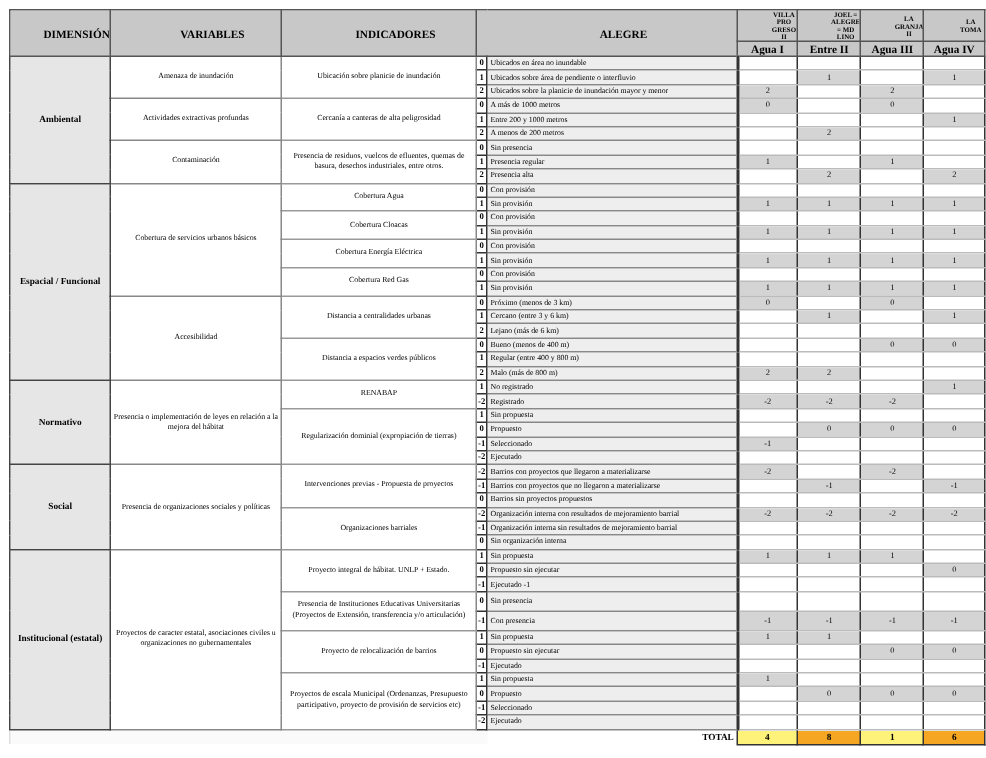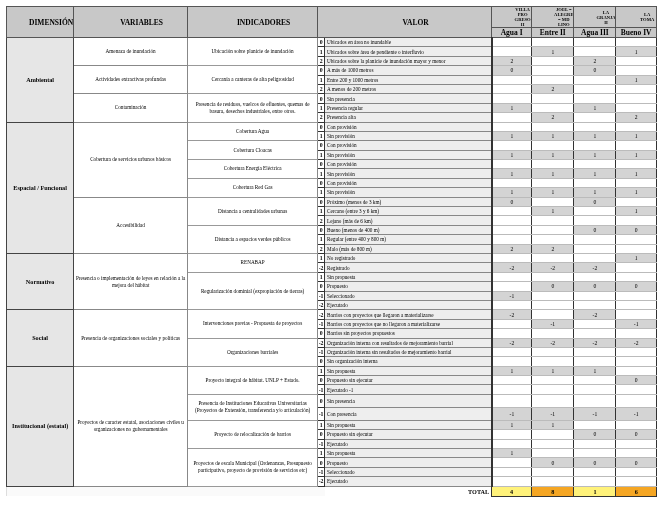--- a/index.html
+++ b/index.html
@@ -37,31 +37,31 @@
     <col style="width:40px">
         <col style="width:40px">
         <col style="width:40px">
         <col style="width:41px">
   </colgroup>
   <thead>
     <tr style="height:20px">
       <th class="hdr" rowspan="2">DIMENSIÓN</th>
       <th class="hdr" rowspan="2">VARIABLES</th>
       <th class="hdr" rowspan="2">INDICADORES</th>
-      <th class="hdr" rowspan="2" colspan="2">VALOR</th>
+      <th class="hdr" rowspan="2" colspan="2">ALEGRE</th>
       <th class="hdr hdr-small">VILLA PRO GRESO II</th>
       <th class="hdr hdr-small">JOEL = ALEGRE = MD LINO</th>
       <th class="hdr hdr-small">LA GRANJA II</th>
       <th class="hdr hdr-small">LA TOMA</th>
     </tr>
     <tr style="height:10px">
       <th class="caso">Agua I</th>
       <th class="caso">Entre II</th>
       <th class="caso">Agua III</th>
-      <th class="caso">Bueno IV</th>
+      <th class="caso">Agua IV</th>
     </tr>
   </thead>
   <tbody id="tb">
         <tr style="height: 9.4px;">
           <td class="dim" rowspan="9">Ambiental</td>
           <td class="var" rowspan="3">Amenaza de inundación</td>
           <td class="ind" rowspan="3">Ubicación sobre planicie de inundación</td>
           <td class="num">0</td>
           <td class="val">Ubicados en área no inundable</td>
           <td class="cell sep-top"></td>

